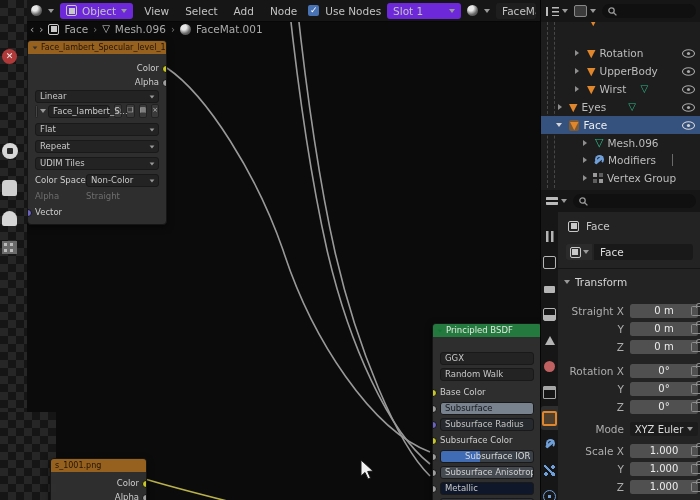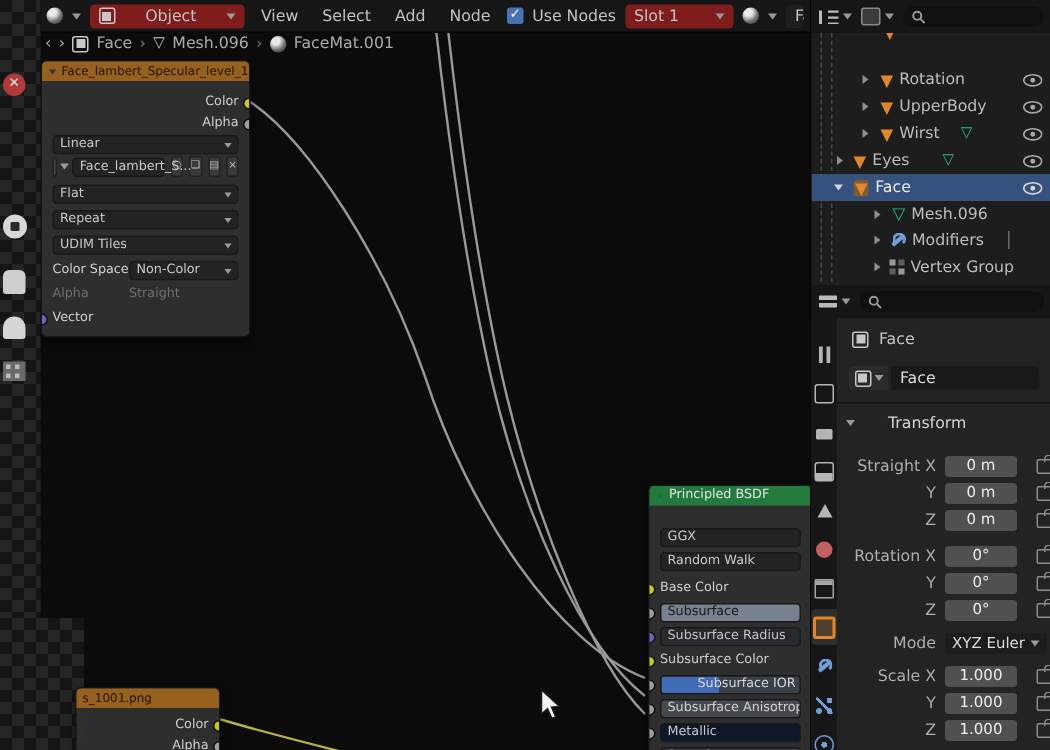--- a/index.html
+++ b/index.html
@@ -37,21 +37,21 @@
     border-bottom:1px solid #070707;display:flex;align-items:center;gap:6px;
     font-size:10.5px;color:#c3c3c3;padding:0 4px;white-space:nowrap;z-index:5;
   }
   .tri{width:0;height:0;border-left:3px solid transparent;border-right:3px solid transparent;
     border-top:4px solid #9a9a9a;display:inline-block;}
   .tri-r{width:0;height:0;border-top:3.5px solid transparent;border-bottom:3.5px solid transparent;
     border-left:4.5px solid #8f8f8f;display:inline-block;}
   .ball{width:11px;height:11px;border-radius:50%;background:radial-gradient(circle at 35% 30%,#e8e8e8 0 25%,#6a6a6a 60%,#2e2e2e);display:inline-block;}
   .sq-ico{width:9px;height:9px;border:1.5px solid #c8c8c8;border-radius:2px;display:inline-block;position:relative;}
   .sq-ico:after{content:"";position:absolute;left:1.5px;top:1.5px;right:1.5px;bottom:1.5px;background:#c8c8c8;}
-  .dd{background:#7f1d1d;border-radius:3px;display:inline-flex;align-items:center;gap:20px;padding:2px 6px;}
+  .dd{background:#6d28d9;border-radius:3px;display:inline-flex;align-items:center;gap:5px;padding:2px 6px;}
   .menu-item{padding:2px 5px;}
   .checkbox{width:11px;height:11px;border-radius:2px;display:inline-block;color:#fff;
     font-size:9px;line-height:11px;text-align:center;}
   .field{background:#1e1e1e;border-radius:3px;padding:2px 6px;}
 
   .crumbs{position:absolute;left:3px;top:23px;display:flex;align-items:center;gap:5px;
     font-size:10.5px;color:#ababab;z-index:4;white-space:nowrap;}
   .crumb-sep{color:#777;font-size:10px;}
   .mesh-tri-w{color:#cfcfcf;font-size:10px;line-height:10px;}
 
@@ -107,24 +107,24 @@
   .tabcol{width:17px;background:#161616;position:relative;flex:none;}
   .tab{position:absolute;left:0;width:17px;height:24px;display:flex;align-items:center;justify-content:center;}
   .tab.active{background:#2e2e2e;border-radius:3px 0 0 3px;}
   .ticon{width:11px;height:11px;position:relative;}
   .props-content{flex:1;position:relative;font-size:10.5px;color:#b5b5b5;}
   .pcrumb{position:absolute;left:10px;top:8px;display:flex;gap:7px;align-items:center;color:#c6c6c6;}
   .namerow{position:absolute;left:8px;top:32px;right:8px;height:16px;display:flex;gap:2px;}
   .iconbtn{width:26px;background:#2b2b2b;border-radius:3px 0 0 3px;display:flex;align-items:center;justify-content:center;gap:2px;}
   .namefield{flex:1;background:#191919;border-radius:0 3px 3px 0;display:flex;align-items:center;padding:0 6px;color:#ddd;}
   .sep{position:absolute;left:0;right:0;top:56px;border-top:1px solid #151515;}
-  .ptitle{position:absolute;left:6px;top:64px;display:flex;align-items:center;gap:22px;color:#d5d5d5;}
+  .ptitle{position:absolute;left:6px;top:64px;display:flex;align-items:center;gap:5px;color:#d5d5d5;}
   .prow{position:absolute;left:0;right:0;height:16px;}
   .prow .plbl{position:absolute;left:0;width:66px;text-align:right;top:1px;color:#adadad;}
-  .pfield{position:absolute;left:72px;width:48px;height:14px;background:#505050;border-radius:2.5px;
+  .pfield{position:absolute;left:72px;width:68px;height:14px;background:#505050;border-radius:2.5px;
     text-align:center;line-height:14px;color:#ececec;font-size:10px;}
   .pmode{position:absolute;left:72px;width:68px;height:14px;background:#1c1c1c;border-radius:2.5px;
     display:flex;align-items:center;justify-content:center;gap:4px;color:#ddd;font-size:10px;}
   .lock{position:absolute;left:133px;top:2px;width:9px;height:8px;border:1px solid #8c8c8c;border-radius:1.5px;}
   .lock:before{content:"";position:absolute;left:4px;top:-4px;width:5px;height:4px;border:1px solid #8c8c8c;
     border-bottom:none;border-radius:3px 3px 0 0;}
   svg{display:block;}
 </style>
 </head>
 <body>

